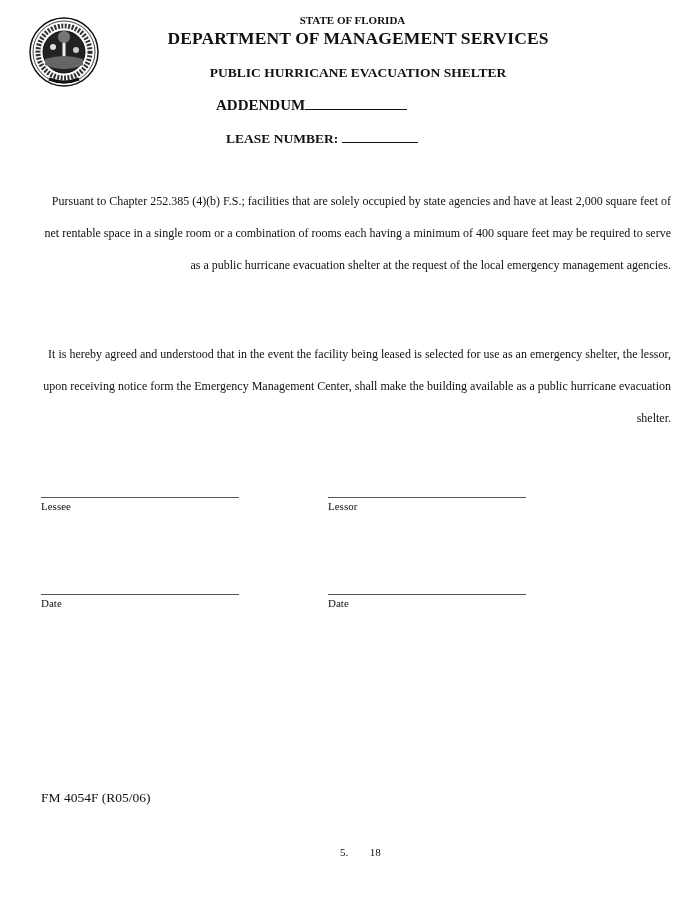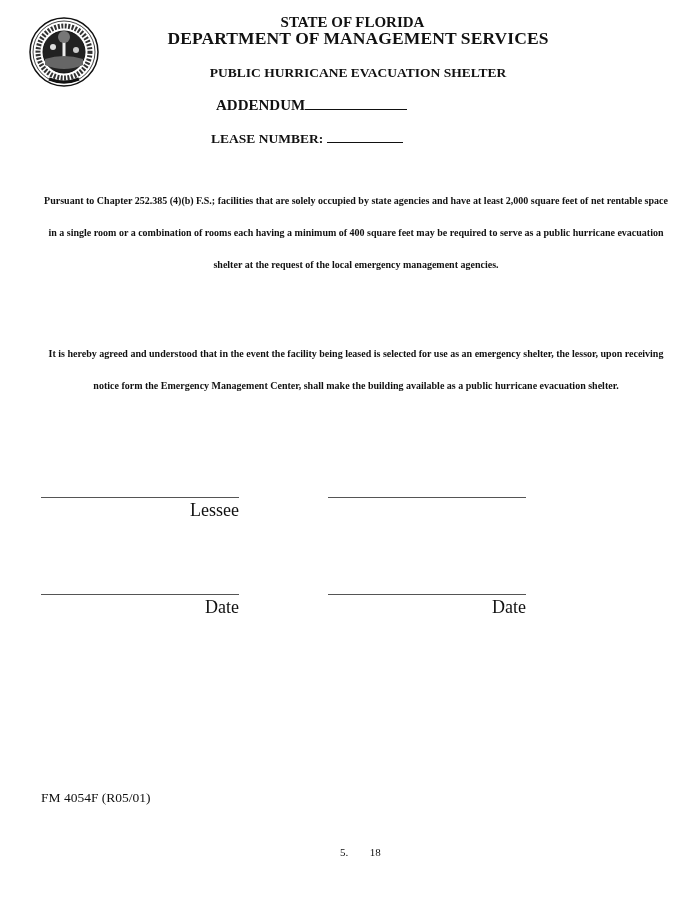--- a/index.html
+++ b/index.html
@@ -6,34 +6,34 @@
     body {
       width: 696px; height: 900px; position: relative; overflow: hidden;
       font-family: "Liberation Serif", "DejaVu Serif", serif; color: #111111;
     }
     .abs { position: absolute; }
     .seal {
       left: 29px; top: 17px; width: 70px; height: 70px; border-radius: 50%;
       background: #ffffff;
     }
     .seal svg { width: 70px; height: 70px; display: block; }
-    .state { left: 0; width: 696px; top: 14px; text-align: center; font-weight: bold; font-size: 15px; padding-left: 9px; box-sizing: border-box; }
+    .state { left: 0; width: 696px; top: 14px; text-align: center; font-weight: bold; font-size: 11px; padding-left: 9px; box-sizing: border-box; }
     .dept { left: 0; width: 716px; top: 28px; text-align: center; font-weight: bold; font-size: 17.5px; letter-spacing: 0.1px; }
     .subtitle { left: 0; width: 716px; top: 65px; text-align: center; font-weight: bold; font-size: 13.5px; }
     .addendum { left: 216px; top: 97px; font-weight: bold; font-size: 15px; }
     .lease { left: 211px; top: 130px; font-weight: bold; font-size: 13.5px; }
     .blank { display: inline-block; border-bottom: 1.2px solid #111; height: 12px; vertical-align: baseline; }
     .para {
-      left: 41px; width: 630px; font-size: 10px; line-height: 32.2px;
-      text-align: center; white-space: normal; font-weight: bold;
+      left: 41px; width: 630px; font-size: 12px; line-height: 32.2px;
+      text-align: right; white-space: normal;
     }
     .p1 { top: 185px; }
     .p2 { top: 338px; }
     .sigline { height: 0; border-top: 1px solid #555; width: 198px; }
-    .siglabel { width: 198px; text-align: right; font-size: 18px; }
+    .siglabel { width: 198px; text-align: left; font-size: 11px; }
     .formno { left: 41px; top: 790px; font-size: 13.5px; }
     .pageno { left: 340px; top: 846px; font-size: 11px; word-spacing: 8px; }
   </style>
 </head>
 <body>
 
 <div class="abs seal">
   <svg viewBox="0 0 70 70">
     <circle cx="35" cy="35" r="34" fill="#fff" stroke="#111" stroke-width="1.5"></circle>
     <circle cx="35" cy="35" r="31" fill="none" stroke="#111" stroke-width="0.8"></circle>
@@ -50,39 +50,40 @@
 
 <div class="abs state">STATE OF FLORIDA</div>
 <div class="abs dept">DEPARTMENT OF MANAGEMENT SERVICES</div>
 <div class="abs subtitle">PUBLIC HURRICANE EVACUATION SHELTER</div>
 
 <div class="abs addendum">
   <span>ADDENDUM</span><span class="blank" style="width:102px;"></span>
 </div>
 
 <div class="abs lease">
-  <span style="white-space:pre;">LEASE NUMBER: </span><span class="blank" style="width:76px;"></span>
+  <span style="white-space:pre;margin-left:15px;">LEASE NUMBER: </span><span class="blank" style="width:76px;"></span>
 </div>
 
 <div class="abs para p1">Pursuant to Chapter 252.385 (4)(b) F.S.; facilities that are solely occupied by state agencies and have at least 2,000 square feet of net rentable space in a single room or a combination of rooms each having a minimum of 400 square feet may be required to serve as a public hurricane evacuation shelter at the request of the local emergency management agencies.</div>
 <div class="abs para p2">It is hereby agreed and understood that in the event the facility being leased is selected for use as an emergency shelter, the lessor, upon receiving notice form the Emergency Management Center, shall make the building available as a public hurricane evacuation shelter.</div>
 
 <div class="abs" style="left:41px; top:497px;">
   <div class="sigline"></div>
   <div class="siglabel" style="margin-top:2px;">Lessee</div>
 </div>
 
 <div class="abs" style="left:328px; top:497px;">
   <div class="sigline"></div>
+  <div class="siglabel" style="margin-top:2px;">Lessor</div>
 </div>
 
 <div class="abs" style="left:41px; top:594px;">
   <div class="sigline"></div>
   <div class="siglabel" style="margin-top:2px;">Date</div>
 </div>
 
 <div class="abs" style="left:328px; top:594px;">
   <div class="sigline"></div>
   <div class="siglabel" style="margin-top:2px;">Date</div>
 </div>
 
-<div class="abs formno">FM 4054F (R05/01)</div>
+<div class="abs formno">FM 4054F (R05/06)</div>
 <div class="abs pageno" style="white-space:pre;">5.  18</div>
 
 </body></html>

